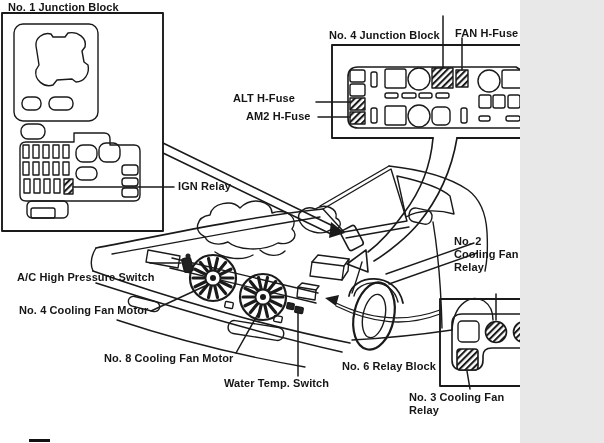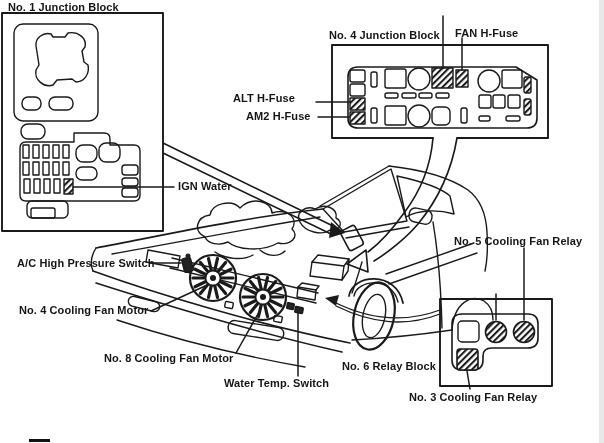--- a/index.html
+++ b/index.html
@@ -1,17 +1,17 @@
 <!DOCTYPE html>
 <html><head>
 <meta charset="utf-8">
 <style>
   html,body{margin:0;padding:0;background:#e8e8e8;}
   #stage{
-    position:relative;width:599px;height:443px;background:#ffffff;
+    position:relative;width:520px;height:443px;background:#ffffff;
     font-family:"Liberation Sans",sans-serif;overflow:hidden;
   }
   #artwork{position:absolute;left:0;top:0;}
   .lbl{
     position:absolute;font-size:11px;font-weight:bold;color:#151515;
     white-space:pre-line;line-height:13px;letter-spacing:.1px;
   }
 </style>
 </head>
 <body>
@@ -237,22 +237,22 @@
   <path d="M467,371 L470,389" stroke-width="1.5"></path>
 
   <rect x="29" y="439" width="21" height="3" fill="#111111" stroke="none"></rect>
 </svg>
 
 <div class="lbl" style="left:8px;top:1px">No. 1 Junction Block</div>
 <div class="lbl" style="left:329px;top:29px">No. 4 Junction Block</div>
 <div class="lbl" style="left:455px;top:27px">FAN H-Fuse</div>
 <div class="lbl" style="left:233px;top:92px">ALT H-Fuse</div>
 <div class="lbl" style="left:246px;top:110px">AM2 H-Fuse</div>
-<div class="lbl" style="left:178px;top:180px">IGN Water</div>
-<div class="lbl" style="left:17px;top:257px">A/C High Pressure Switch</div>
+<div class="lbl" style="left:178px;top:180px">IGN Relay</div>
+<div class="lbl" style="left:17px;top:271px">A/C High Pressure Switch</div>
 <div class="lbl" style="left:19px;top:304px">No. 4 Cooling Fan Motor</div>
 <div class="lbl" style="left:104px;top:352px">No. 8 Cooling Fan Motor</div>
 <div class="lbl" style="left:224px;top:377px">Water Temp. Switch</div>
 <div class="lbl" style="left:342px;top:360px">No. 6 Relay Block</div>
-<div class="lbl" style="left:454px;top:235px">No. 5 Cooling Fan Relay</div>
+<div class="lbl" style="left:454px;top:235px">No. 2 Cooling Fan Relay</div>
 <div class="lbl" style="left:409px;top:391px">No. 3 Cooling Fan Relay</div>
 
 </div>
 
 </body></html>

